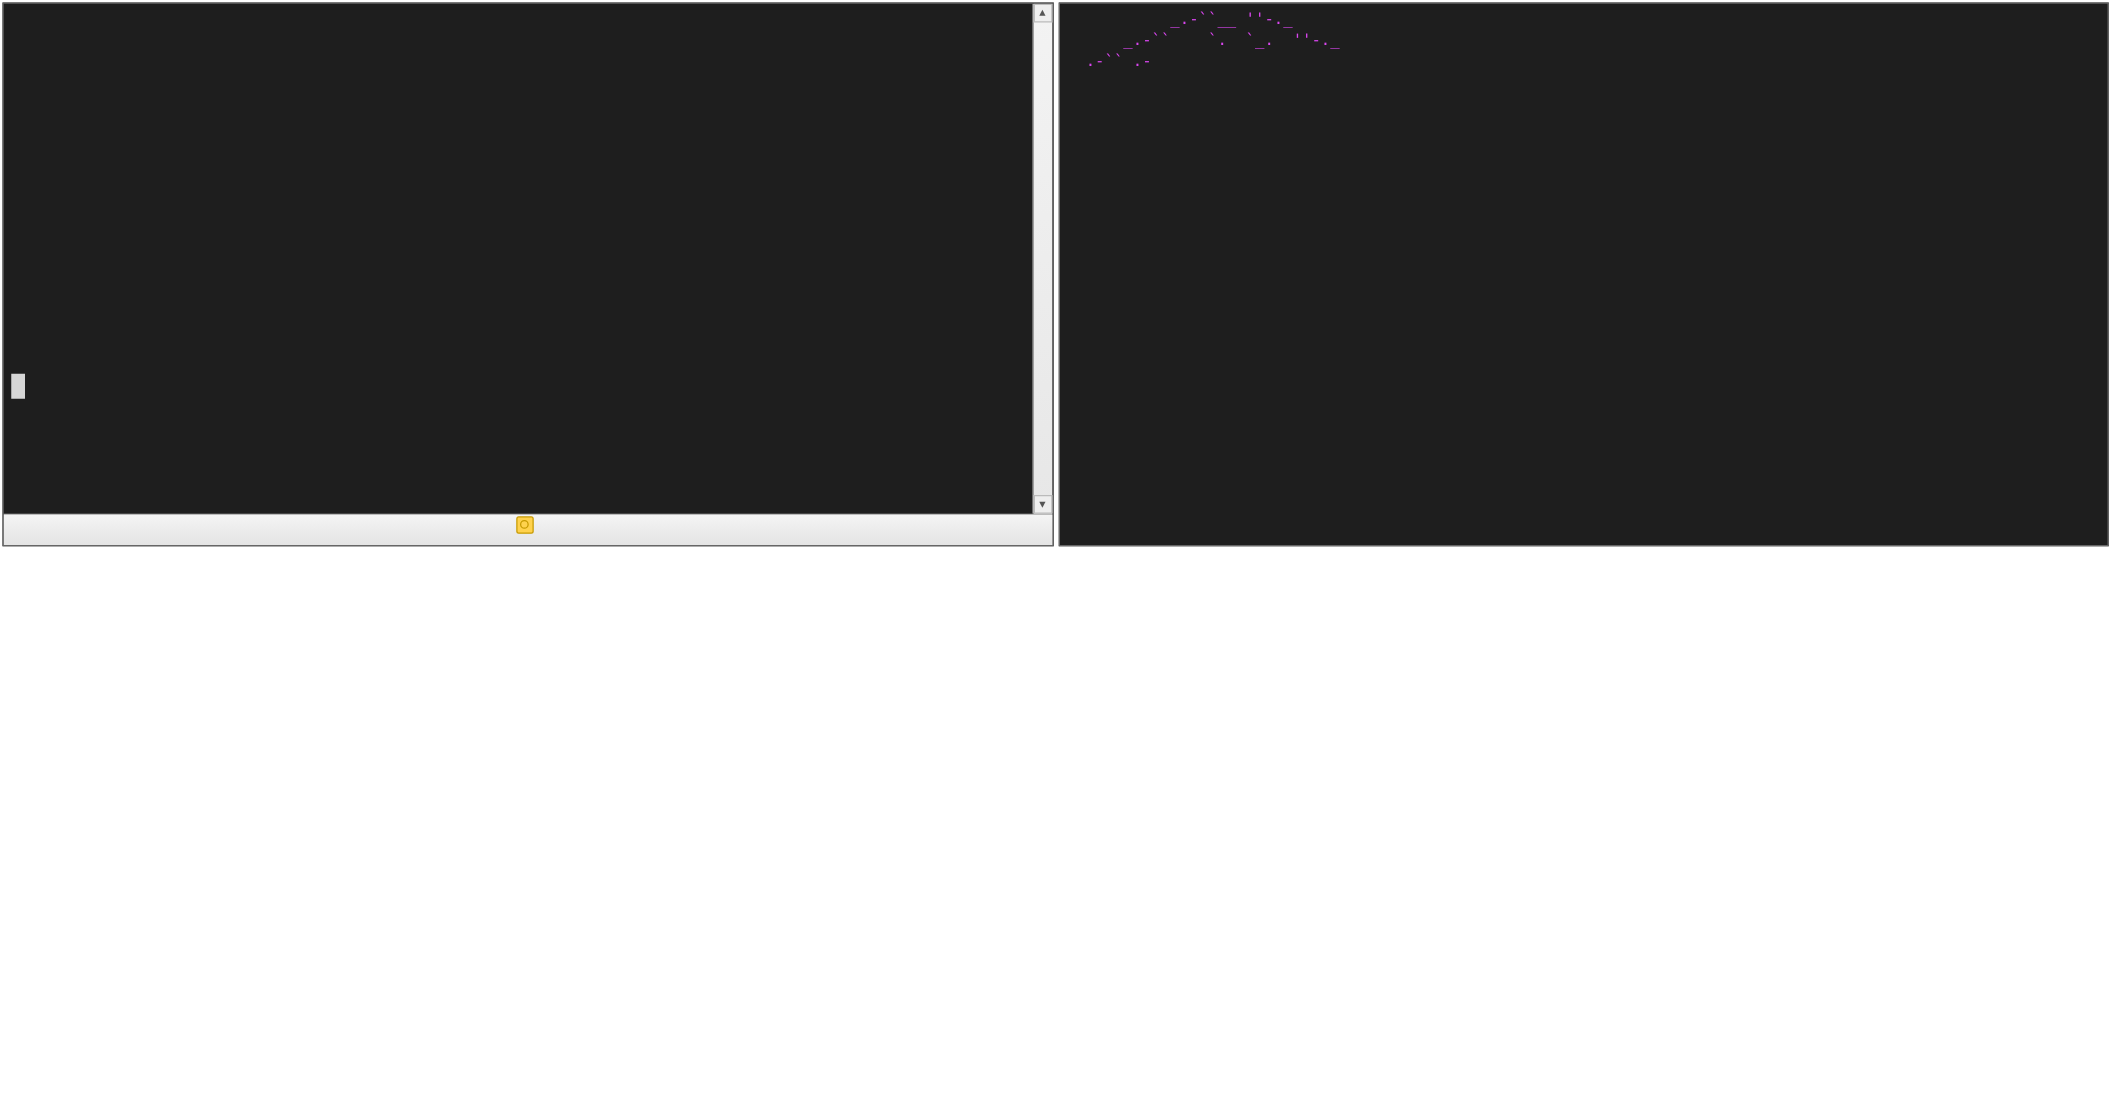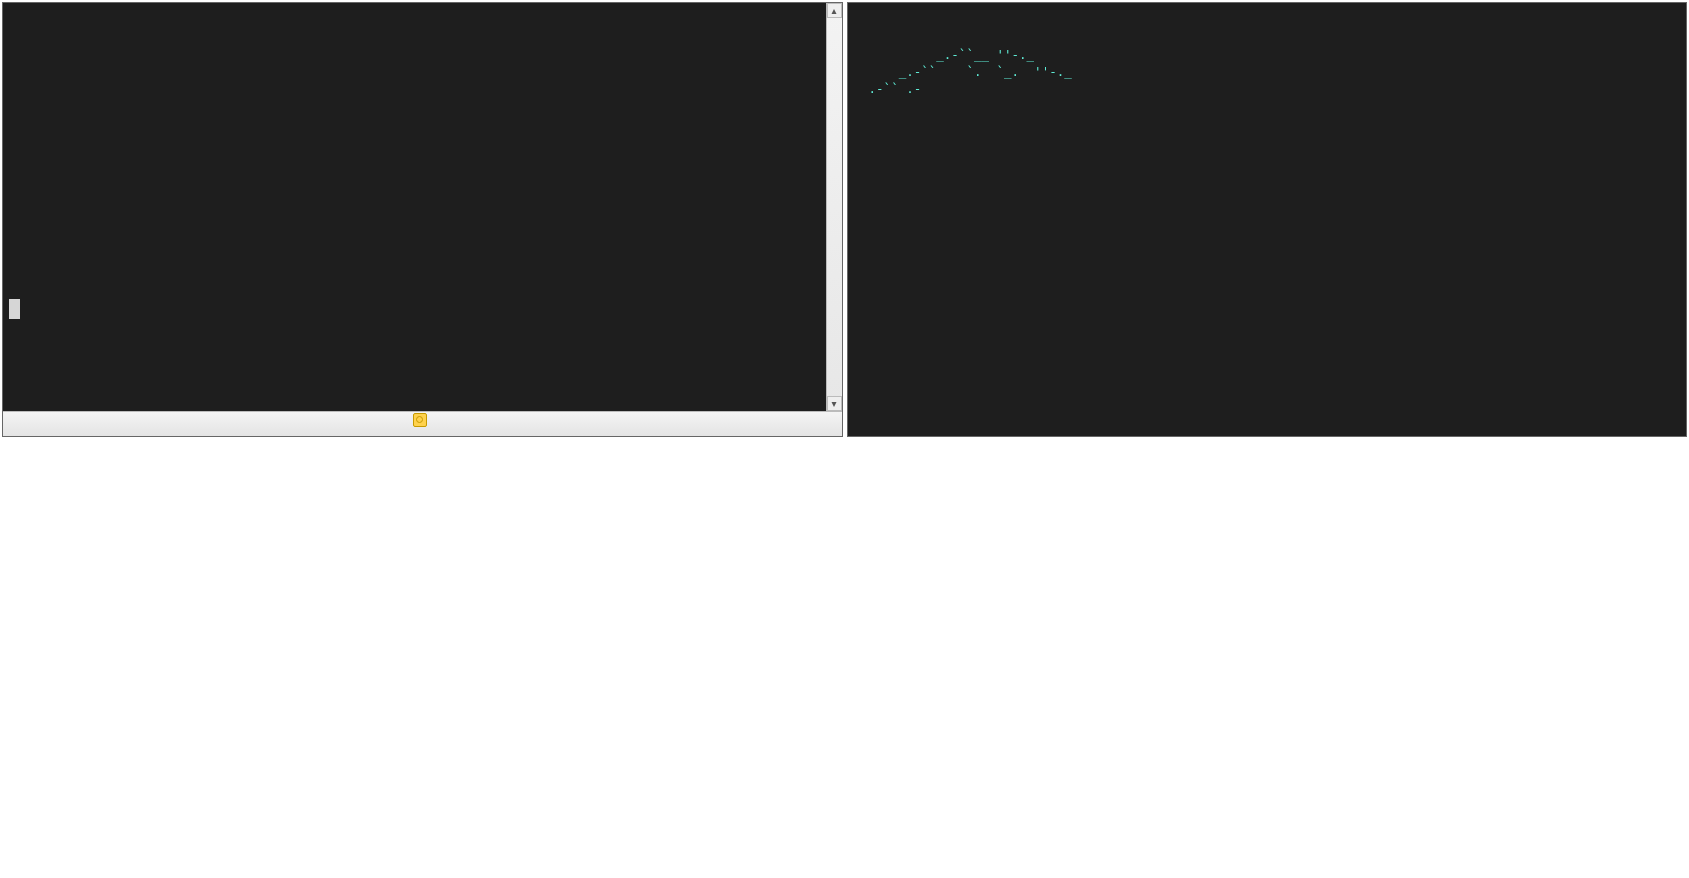--- a/index.html
+++ b/index.html
@@ -58,22 +58,21 @@
     content:"";position:absolute;left:2px;top:2px;width:5px;height:5px;
     border:1.5px solid #c79a00;border-radius:50%;
   }
   
   .redis-body{
     display:flex;
     align-items:flex-start;
   }
   .redis-art{
     white-space:pre;
-    color:#5eead4;
-    margin-top:40px;
+    color:#d946ef;
   }
   .term.has-scroll::after{
     content:"";position:absolute;right:0;top:0;bottom:0;width:15px;
     background:linear-gradient(#f3f3f3,#e7e7e7);
     border-left:1px solid #bbb;
   }
   .term.has-scroll .sb-up,
   .term.has-scroll .sb-down{
     position:absolute;right:0;width:15px;height:15px;
     background:#eee;border:1px solid #bbb;text-align:center;

